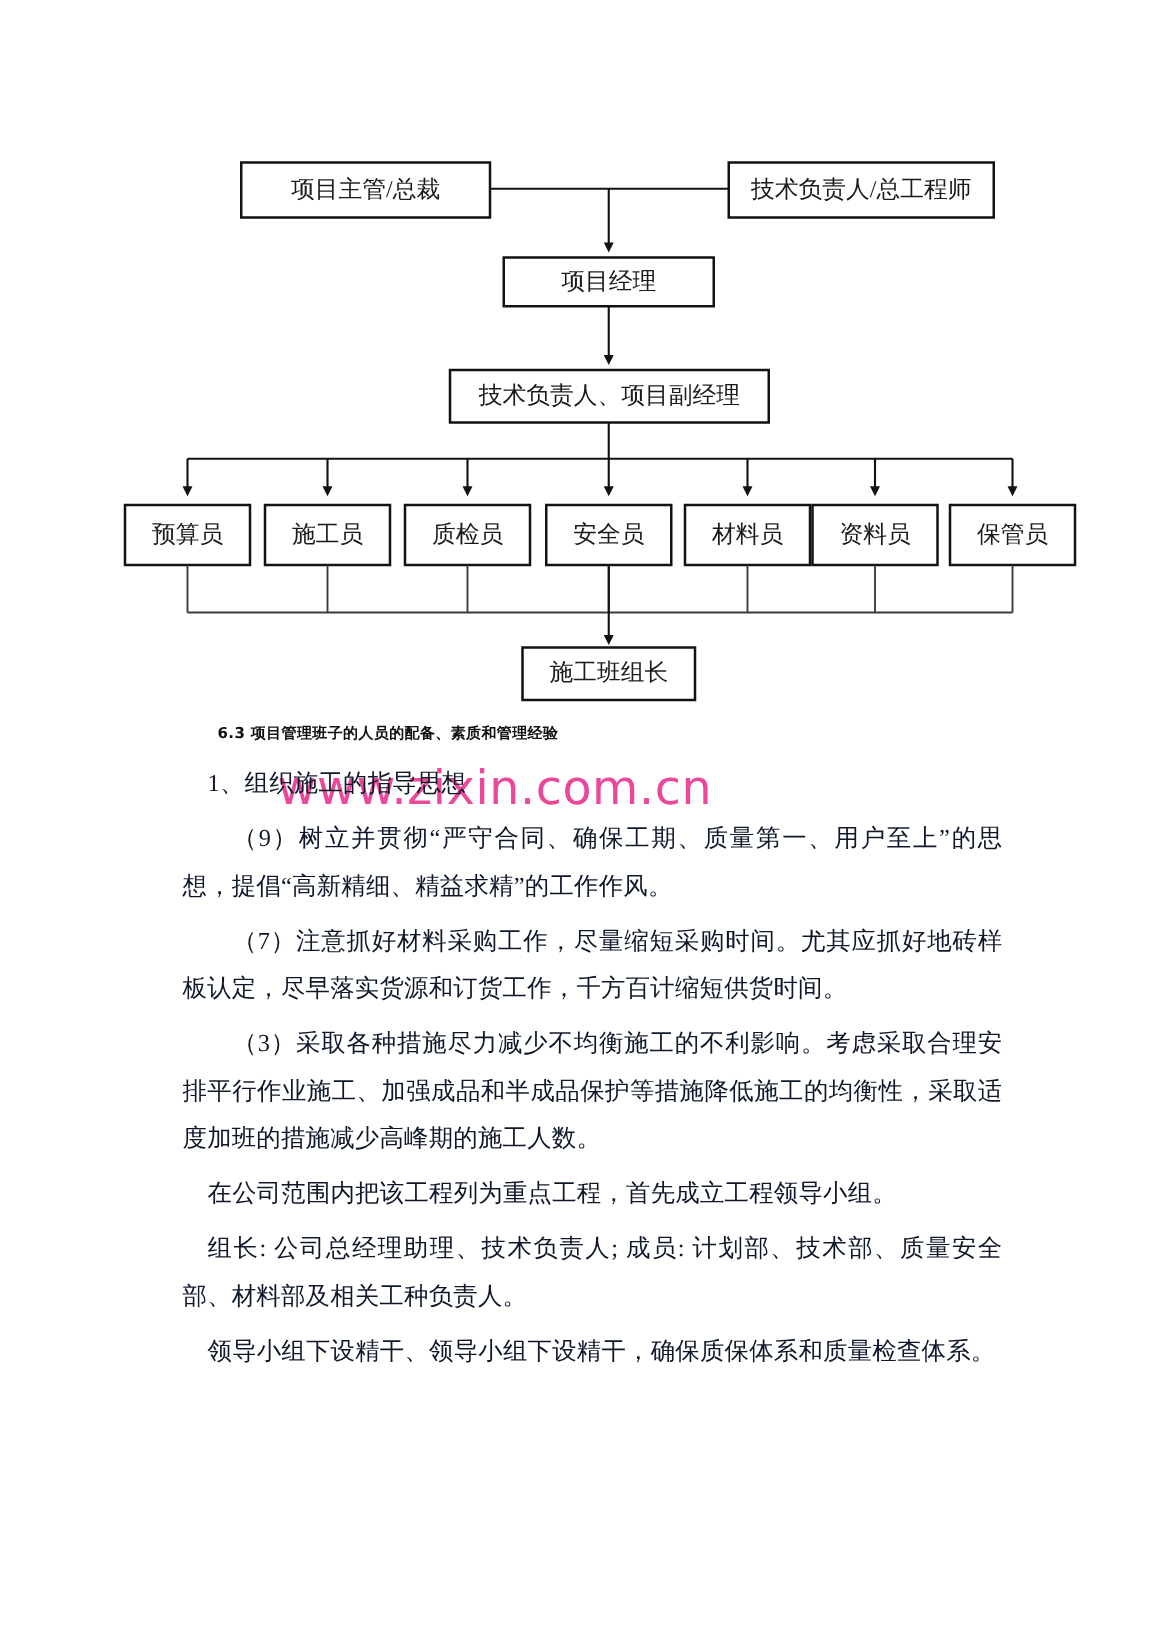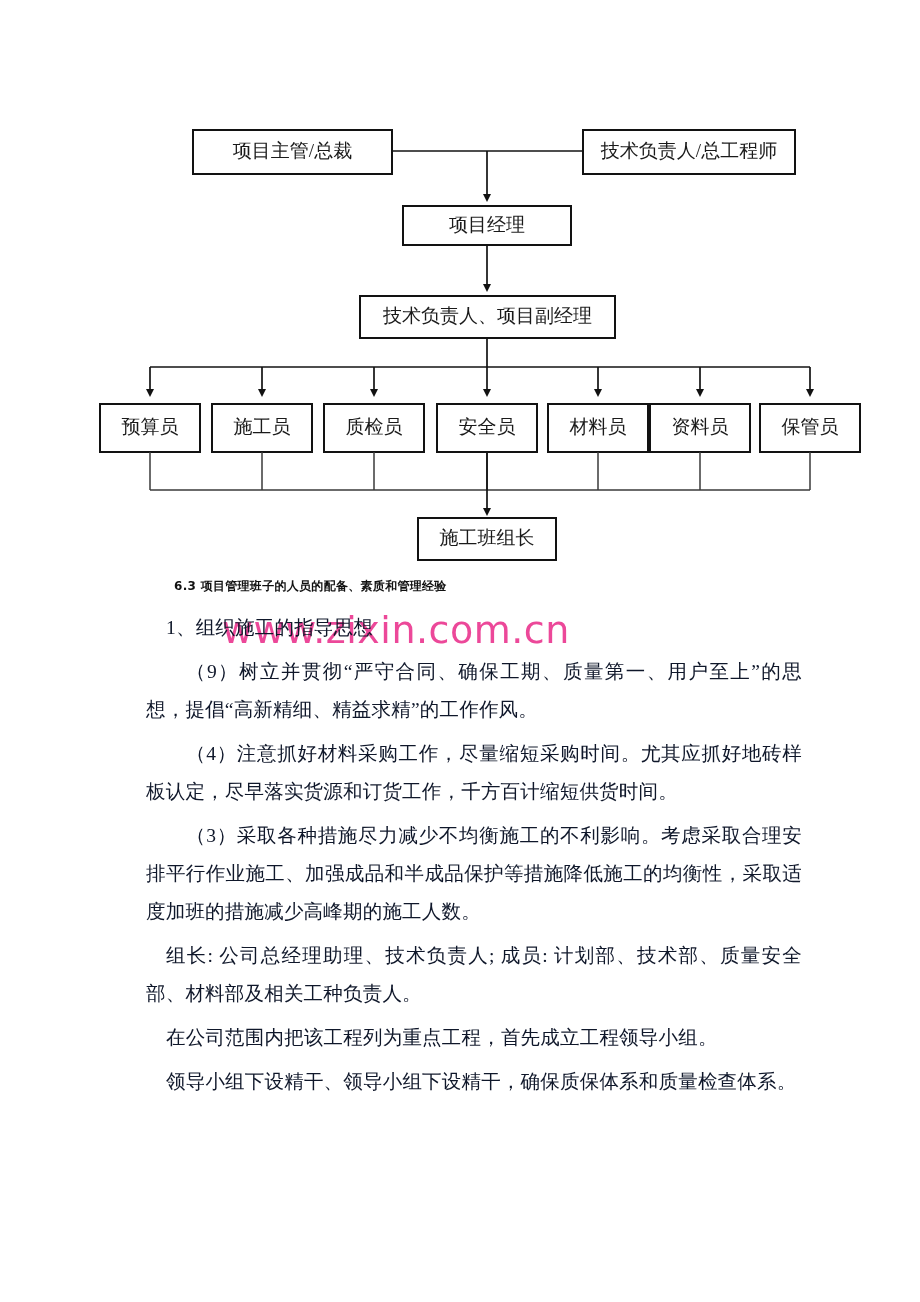--- a/index.html
+++ b/index.html
@@ -202,20 +202,20 @@
     </svg>
   </div>
 
   <div class="watermark">www.zixin.com.cn</div>
 
   <div class="body-text">
     <div class="heading">6.3  项目管理班子的人员的配备、素质和管理经验</div>
 
     <p class="para indent1">1、组织施工的指导思想</p>
     <p class="para indent2">（9）树立并贯彻“严守合同、确保工期、质量第一、用户至上”的思想，提倡“高新精细、精益求精”的工作作风。</p>
-    <p class="para indent2">（4）注意抓好材料采购工作，尽量缩短采购时间。尤其应抓好地砖样板认定，尽早落实货源和订货工作，千方百计缩短供货时间。</p>
+    <p class="para indent2">（7）注意抓好材料采购工作，尽量缩短采购时间。尤其应抓好地砖样板认定，尽早落实货源和订货工作，千方百计缩短供货时间。</p>
     <p class="para indent2">（3）采取各种措施尽力减少不均衡施工的不利影响。考虑采取合理安排平行作业施工、加强成品和半成品保护等措施降低施工的均衡性，采取适度加班的措施减少高峰期的施工人数。</p>
+    <p class="para indent1">在公司范围内把该工程列为重点工程，首先成立工程领导小组。</p>
     <p class="para indent1">组长: 公司总经理助理、技术负责人; 成员: 计划部、技术部、质量安全部、材料部及相关工种负责人。</p>
-    <p class="para indent1">在公司范围内把该工程列为重点工程，首先成立工程领导小组。</p>
     <p class="para indent1">领导小组下设精干、领导小组下设精干，确保质保体系和质量检查体系。</p>
   </div>
 
 </div>
 
 </body></html>

